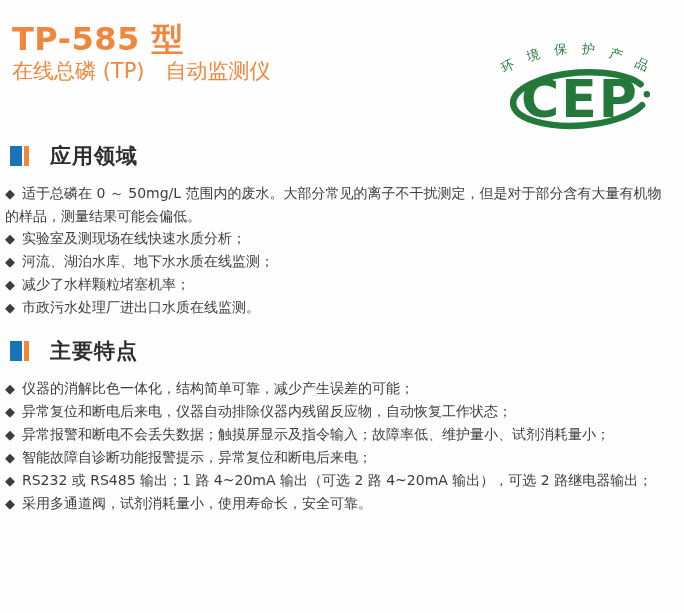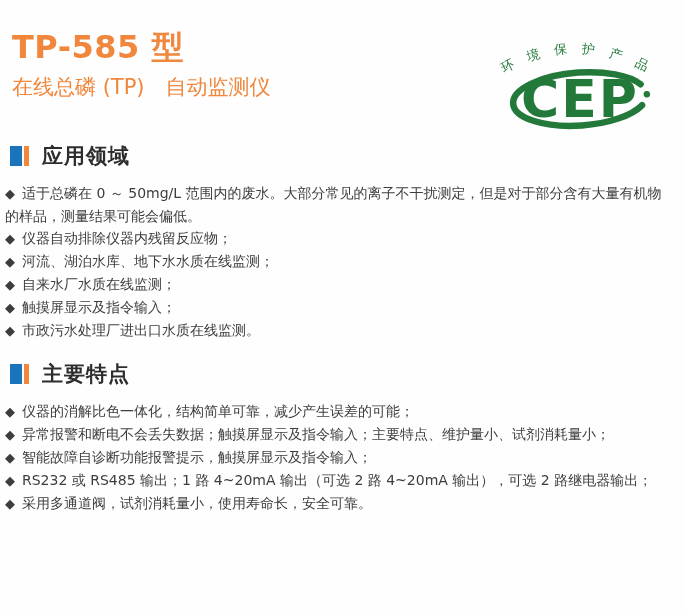--- a/index.html
+++ b/index.html
@@ -6,26 +6,26 @@
   body { margin: 0; background: #ffffff; }
   .page {
     width: 684px; height: 613px;
     background: #fefefe;
     font-family: "DejaVu Sans", "Liberation Sans", sans-serif;
     overflow: hidden;
     position: relative;
   }
   
   .header { position: relative; height: 138px; }
-  .title-block { position: absolute; left: 12px; top: 30px; }
+  .title-block { position: absolute; left: 12px; top: 22px; }
   .title {
     margin: 0; font-size: 32px; line-height: 1.1;
     font-weight: bold; color: #F0873C; letter-spacing: 0.5px;
   }
-  .subtitle { margin-top: 8px; font-size: 21px; color: #F0873C; }
+  .subtitle { margin-top: 0; font-size: 21px; color: #F0873C; }
   .logo { position: absolute; right: 20px; top: 26px; width: 170px; height: 112px; }
   .logo svg { display: block; }
   .arc-text {
     font-size: 13px; fill: #23793A;
     font-family: "DejaVu Sans", sans-serif;
   }
   .cep-text {
     font-size: 52px; font-weight: bold; fill: #23793A;
     font-family: "DejaVu Sans", "Liberation Sans", sans-serif;
     letter-spacing: 2px;
@@ -35,21 +35,21 @@
   .section-header {
     display: flex; align-items: center; gap: 13px;
     margin: 0 0 0 10px; height: 24px;
   }
   .sec1 .section-header { margin-top: 6px; }
   .sec2 .section-header { margin-top: 20px; }
   .sec-icon { display: flex; gap: 2px; height: 20px; }
   .sec-icon .bar-blue { width: 12px; height: 20px; background: #1A74BC; }
   .sec-icon .bar-orange { width: 5px; height: 20px; background: #F0873C; }
   .section-title {
-    margin: 0; font-size: 21px; font-weight: bold;
+    margin: 8px; font-size: 21px; font-weight: bold;
     color: #2D2D2D; letter-spacing: 1px;
   }
   .bullets {
     list-style: none;
     margin: 14px 0 0 0;
     padding: 0 10px 0 5px;
   }
   .bullets li {
     font-size: 14px; line-height: 22px; color: #3D3D3D;
   }
@@ -87,38 +87,38 @@
   <section class="section sec1">
     <div class="section-header">
       <span class="sec-icon">
         <span class="bar-blue"></span>
         <span class="bar-orange"></span>
       </span>
       <h2 class="section-title">应用领域</h2>
     </div>
     <ul class="bullets">
         <li><span class="diamond">◆</span><span class="btext">适于总磷在 0 ～ 50mg/L 范围内的废水。大部分常见的离子不干扰测定，但是对于部分含有大量有机物的样品，测量结果可能会偏低。</span></li>
-        <li><span class="diamond">◆</span><span class="btext">仪器自动排除仪器内残留反应物；</span></li>
+        <li><span class="diamond">◆</span><span class="btext">实验室及测现场在线快速水质分析；</span></li>
         <li><span class="diamond">◆</span><span class="btext">河流、湖泊水库、地下水水质在线监测；</span></li>
-        <li><span class="diamond">◆</span><span class="btext">自来水厂水质在线监测；</span></li>
-        <li><span class="diamond">◆</span><span class="btext">触摸屏显示及指令输入；</span></li>
+        <li><span class="diamond">◆</span><span class="btext">减少了水样颗粒堵塞机率；</span></li>
         <li><span class="diamond">◆</span><span class="btext">市政污水处理厂进出口水质在线监测。</span></li>
       </ul>
   </section>
 
   <section class="section sec2">
     <div class="section-header">
       <span class="sec-icon">
         <span class="bar-blue"></span>
         <span class="bar-orange"></span>
       </span>
       <h2 class="section-title">主要特点</h2>
     </div>
     <ul class="bullets">
         <li><span class="diamond">◆</span><span class="btext">仪器的消解比色一体化，结构简单可靠，减少产生误差的可能；</span></li>
-        <li><span class="diamond">◆</span><span class="btext">异常报警和断电不会丢失数据；触摸屏显示及指令输入；主要特点、维护量小、试剂消耗量小；</span></li>
-        <li><span class="diamond">◆</span><span class="btext">智能故障自诊断功能报警提示，触摸屏显示及指令输入；</span></li>
+        <li><span class="diamond">◆</span><span class="btext">异常复位和断电后来电，仪器自动排除仪器内残留反应物，自动恢复工作状态；</span></li>
+        <li><span class="diamond">◆</span><span class="btext">异常报警和断电不会丢失数据；触摸屏显示及指令输入；故障率低、维护量小、试剂消耗量小；</span></li>
+        <li><span class="diamond">◆</span><span class="btext">智能故障自诊断功能报警提示，异常复位和断电后来电；</span></li>
         <li><span class="diamond">◆</span><span class="btext">RS232 或 RS485 输出；1 路 4~20mA 输出（可选 2 路 4~20mA 输出），可选 2 路继电器输出；</span></li>
         <li><span class="diamond">◆</span><span class="btext">采用多通道阀，试剂消耗量小，使用寿命长，安全可靠。</span></li>
       </ul>
   </section>
 
 </div>
 
 </body></html>

